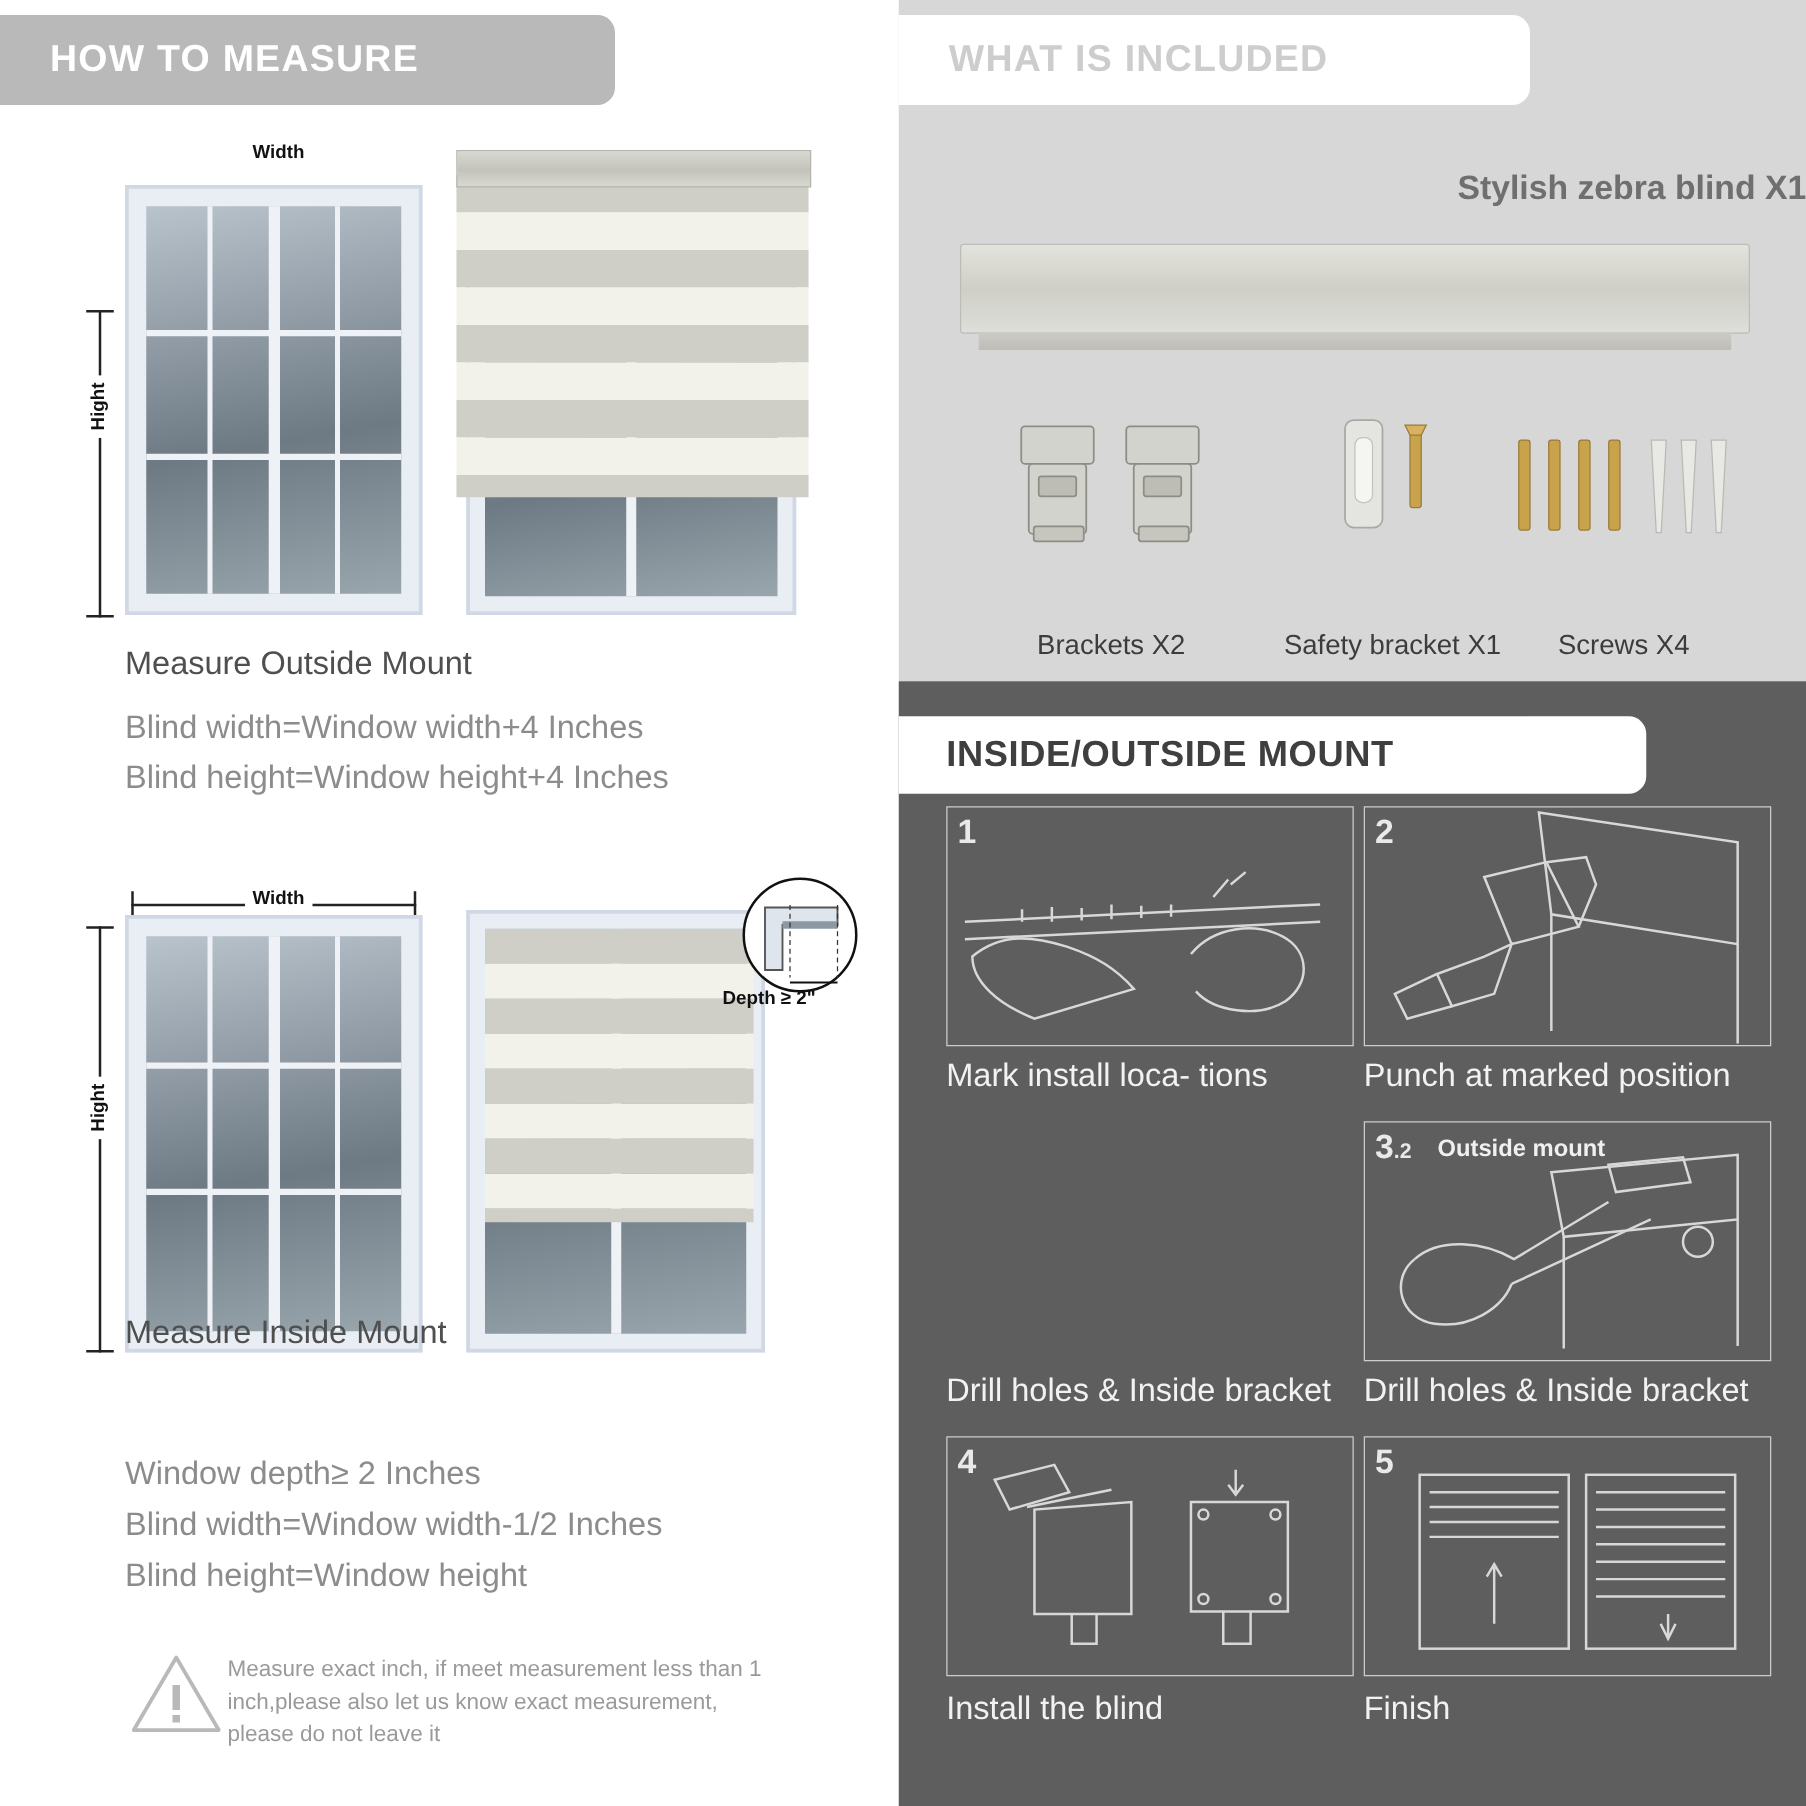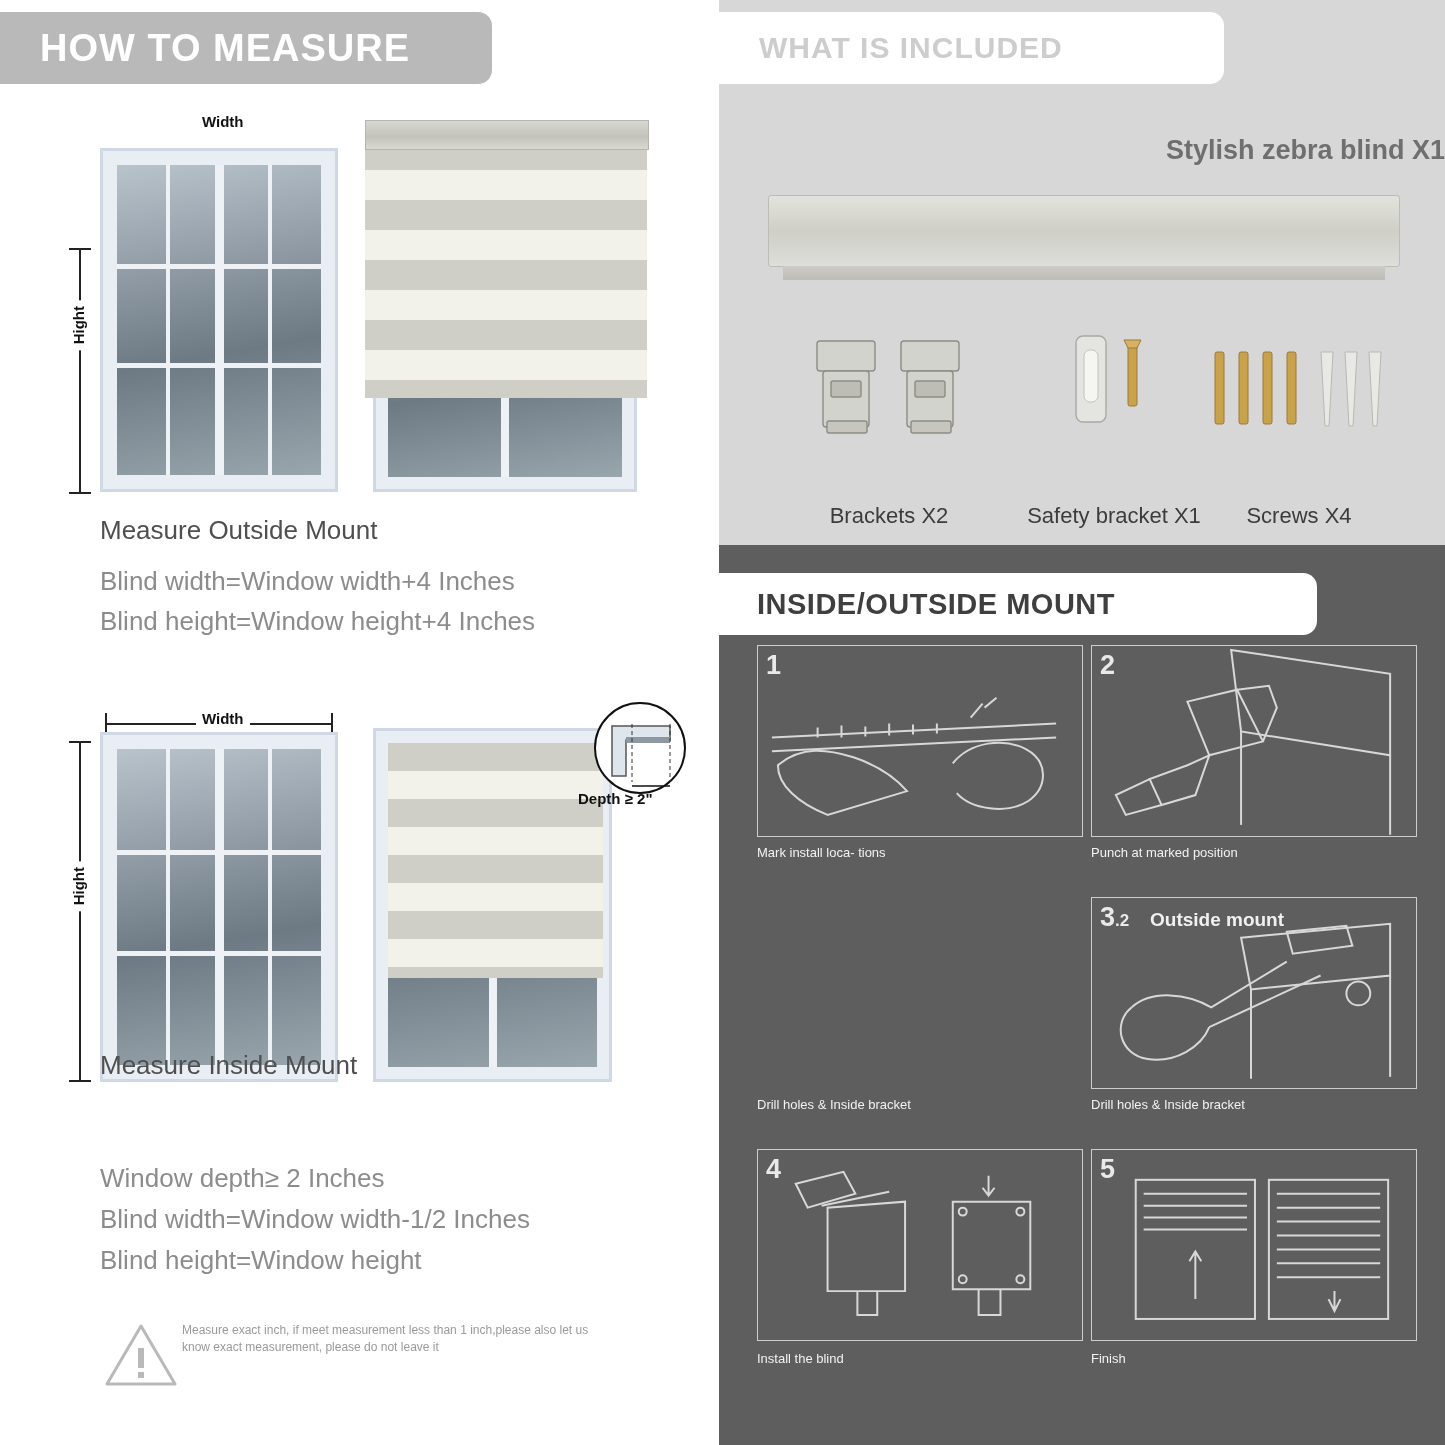--- a/index.html
+++ b/index.html
@@ -12,21 +12,21 @@
   }
   .page{position:absolute;inset:0;display:flex;}
 
   
   .left{
     position:absolute;left:0;top:0;width:711px;height:1445px;
     background:#ffffff;
   }
   .badge{
     background:#b9b9b9;color:#ffffff;
-    font-size:38px;font-weight:bold;letter-spacing:1px;
+    font-size:30px;font-weight:bold;letter-spacing:1px;
     display:flex;align-items:center;
     border-radius:0 14px 14px 0;
   }
   .badge-left{
     position:absolute;left:0;top:12px;width:492px;height:72px;
     padding-left:40px;box-sizing:border-box;
   }
 
   
   .diagram{position:absolute;}
@@ -50,21 +50,21 @@
   .dimlabel{position:absolute;font-size:15px;color:#111;font-weight:bold;}
   .vlabel{writing-mode:vertical-rl;transform:rotate(180deg);}
 
   .heading{
     position:absolute;font-size:26px;color:#4f4f4f;font-weight:normal;
   }
   .subline{
     position:absolute;font-size:26px;color:#8c8c8c;
   }
   .note{
-    position:absolute;font-size:12px;color:#9a9a9a;line-height:1.45;
+    position:absolute;font-size:18px;color:#9a9a9a;line-height:1.45;
   }
 
   
   .right-top{
     position:absolute;left:719px;top:0;width:726px;height:545px;
     background:#d7d7d7;
   }
   .badge-white{
     background:#ffffff;color:#cdcdcd;
     position:absolute;left:0;top:12px;width:505px;height:72px;
@@ -105,21 +105,21 @@
     position:absolute;border:1px solid #cdcdcd;box-sizing:border-box;
   }
   .step-num{
     position:absolute;left:8px;top:4px;font-size:27px;color:#e9e9e9;font-weight:bold;
   }
   .step-num small{font-size:17px;}
   .step-inline{
     position:absolute;left:58px;top:11px;font-size:19px;color:#f0f0f0;font-weight:bold;
   }
   .step-cap{
-    position:absolute;font-size:13px;color:#f2f2f2;text-align:center;
+    position:absolute;font-size:26px;color:#f2f2f2;text-align:center;
   }
   .sketch{position:absolute;inset:0;}
   svg{display:block;}
 </style>
 </head>
 <body>
 
 <div class="page">
 
   <div class="left">

